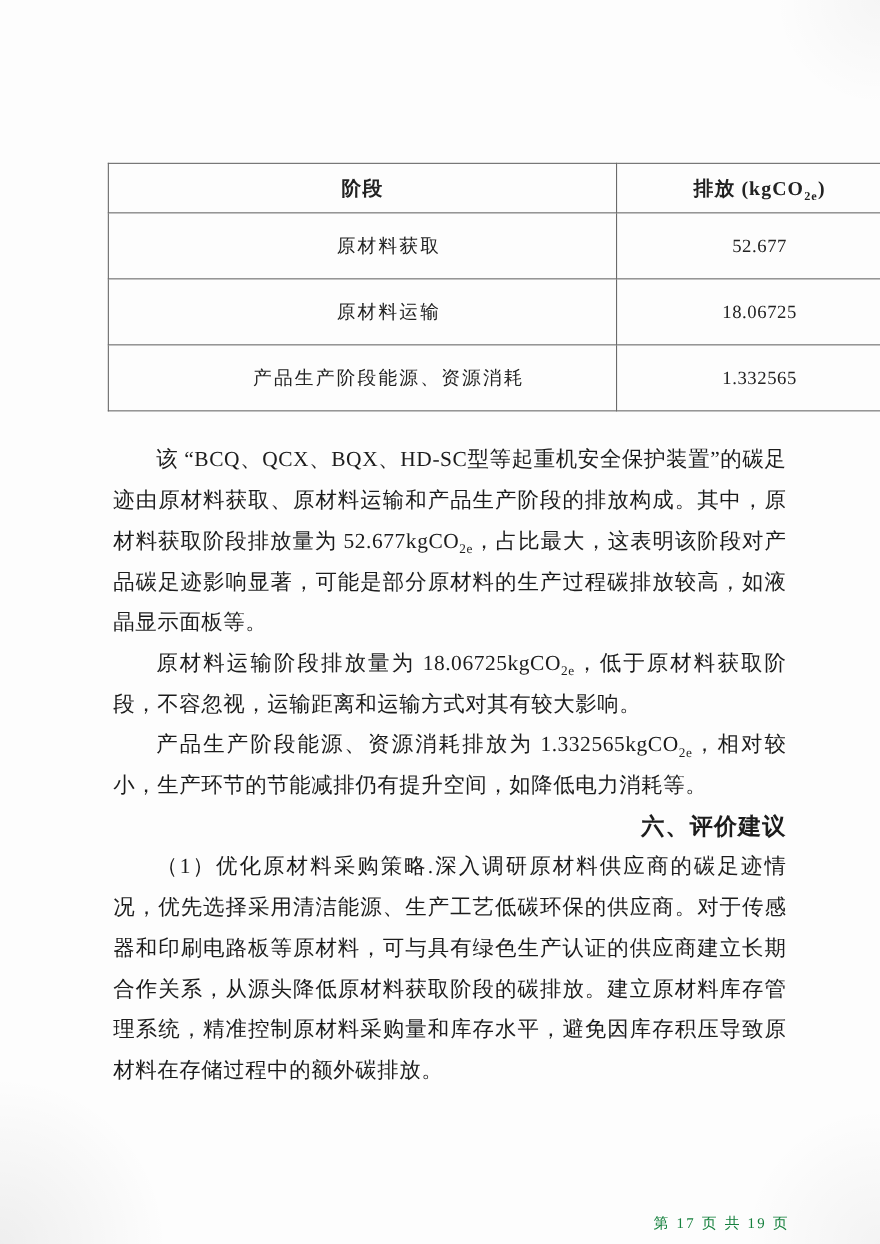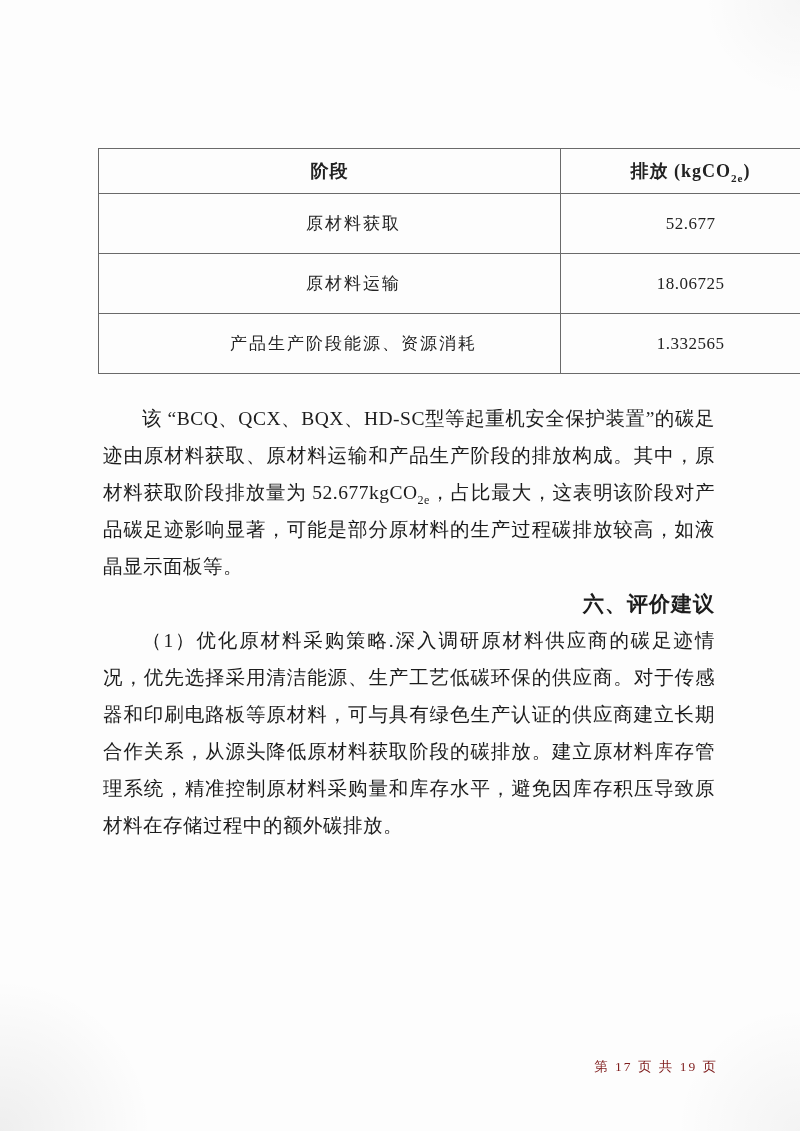--- a/index.html
+++ b/index.html
@@ -75,24 +75,24 @@
     font-size: 21px;
     line-height: 37px;
     letter-spacing: 1px;
     text-align: right;
   }
   sub { font-size: 62%; line-height: 0; margin-top: 39px; }
 
   .page-footer {
     position: absolute;
     right: 82px;
-    top: 1058px;
+    top: 1103px;
     font-size: 13.5px;
     letter-spacing: 2px;
-    color: #7f1d1d;
+    color: #15803d;
     font-family: Liberation Serif, serif;
   }
 </style>
 </head>
 <body>
 
 <div class="page">
 
   <table class="emissions-table">
     <colgroup>
@@ -116,19 +116,21 @@
       </tr>
       <tr>
         <td class="stage-cell">产品生产阶段能源、资源消耗</td>
         <td class="emission-cell">1.332565</td>
       </tr>
     </tbody>
   </table>
 
   <div class="body-text">
     <p class="para">该 “BCQ、QCX、BQX、HD-SC型等起重机安全保护装置”的碳足迹由原材料获取、原材料运输和产品生产阶段的排放构成。其中，原材料获取阶段排放量为 52.677kgCO<sub>2e</sub>，占比最大，这表明该阶段对产品碳足迹影响显著，可能是部分原材料的生产过程碳排放较高，如液晶显示面板等。</p>
+    <p class="para">原材料运输阶段排放量为 18.06725kgCO<sub>2e</sub>，低于原材料获取阶段，不容忽视，运输距离和运输方式对其有较大影响。</p>
+    <p class="para">产品生产阶段能源、资源消耗排放为 1.332565kgCO<sub>2e</sub>，相对较小，生产环节的节能减排仍有提升空间，如降低电力消耗等。</p>
     <h3 class="section-heading">六、评价建议</h3>
     <p class="para">（1）优化原材料采购策略.深入调研原材料供应商的碳足迹情况，优先选择采用清洁能源、生产工艺低碳环保的供应商。对于传感器和印刷电路板等原材料，可与具有绿色生产认证的供应商建立长期合作关系，从源头降低原材料获取阶段的碳排放。建立原材料库存管理系统，精准控制原材料采购量和库存水平，避免因库存积压导致原材料在存储过程中的额外碳排放。</p>
   </div>
 
   <div class="page-footer">第 17 页 共 19 页</div>
 
 </div>
 
 </body></html>

